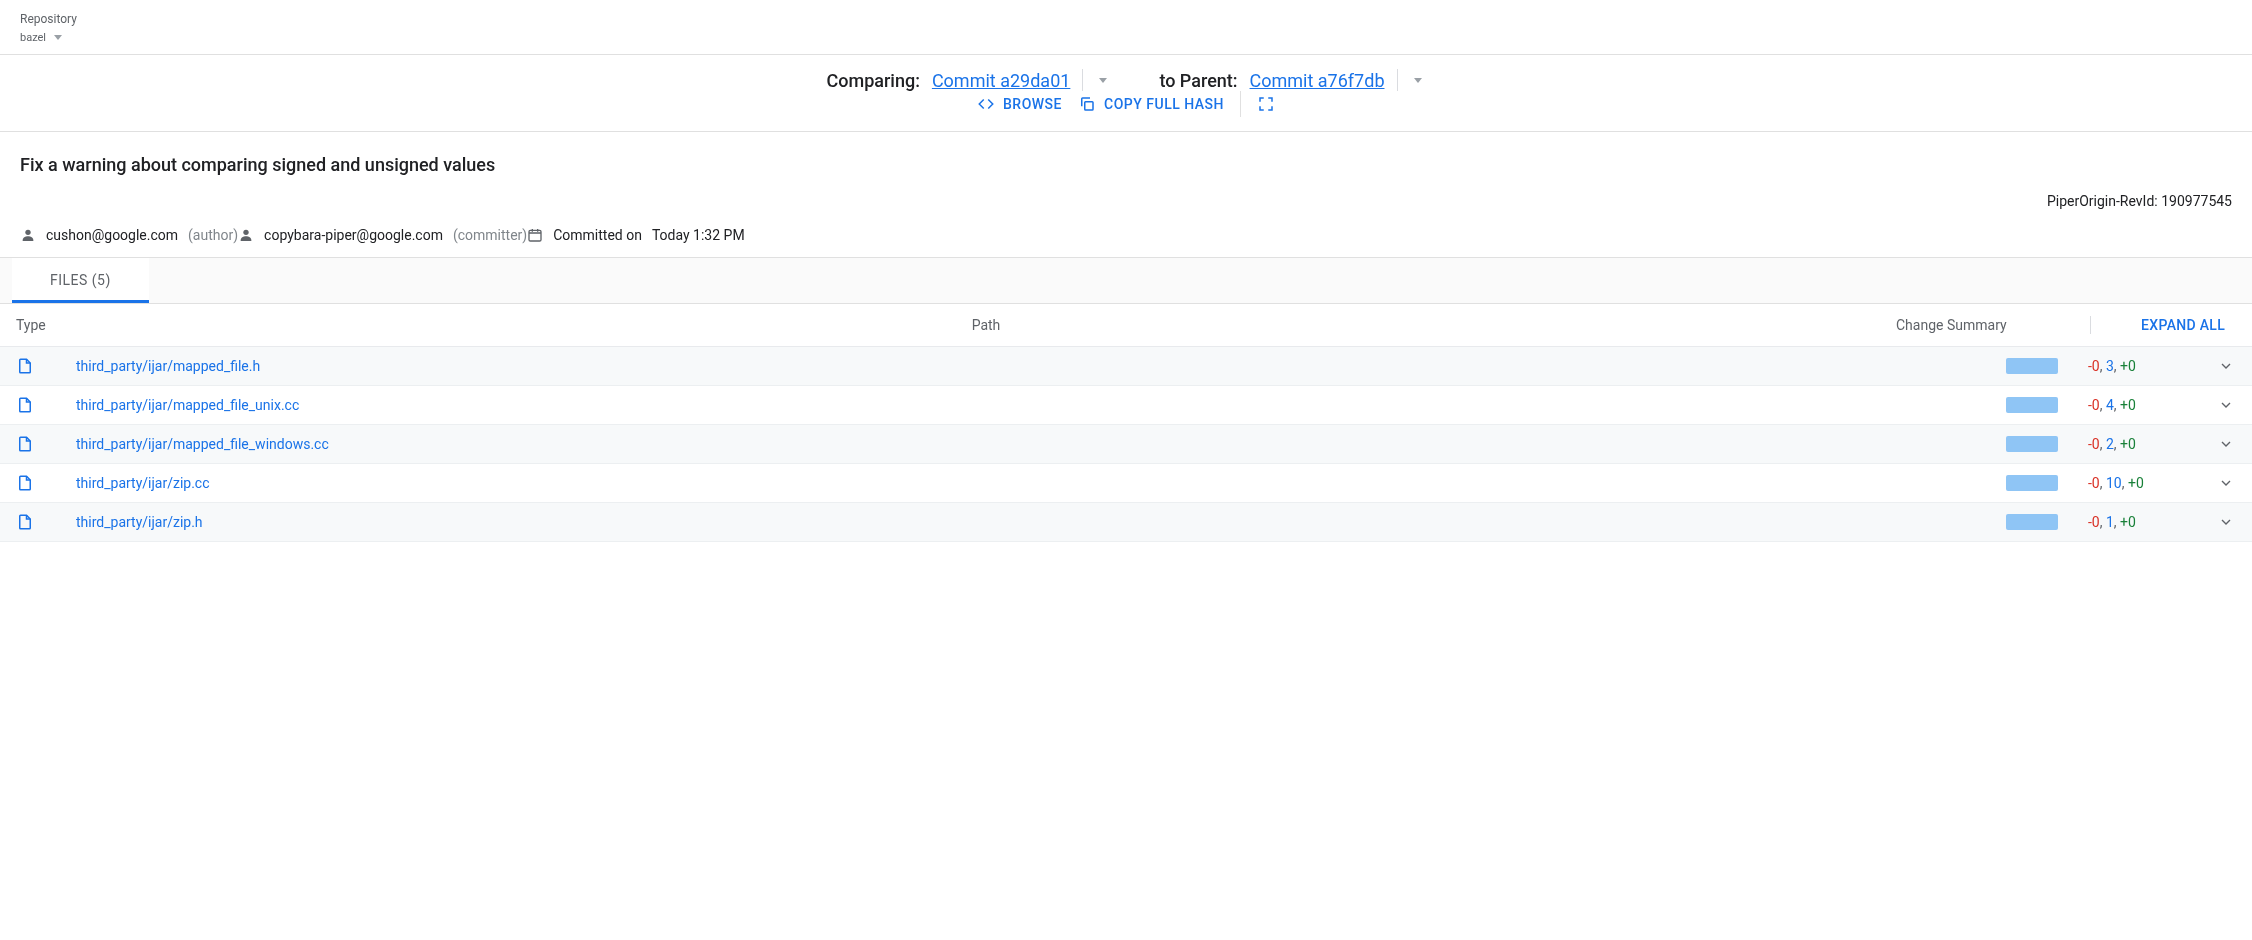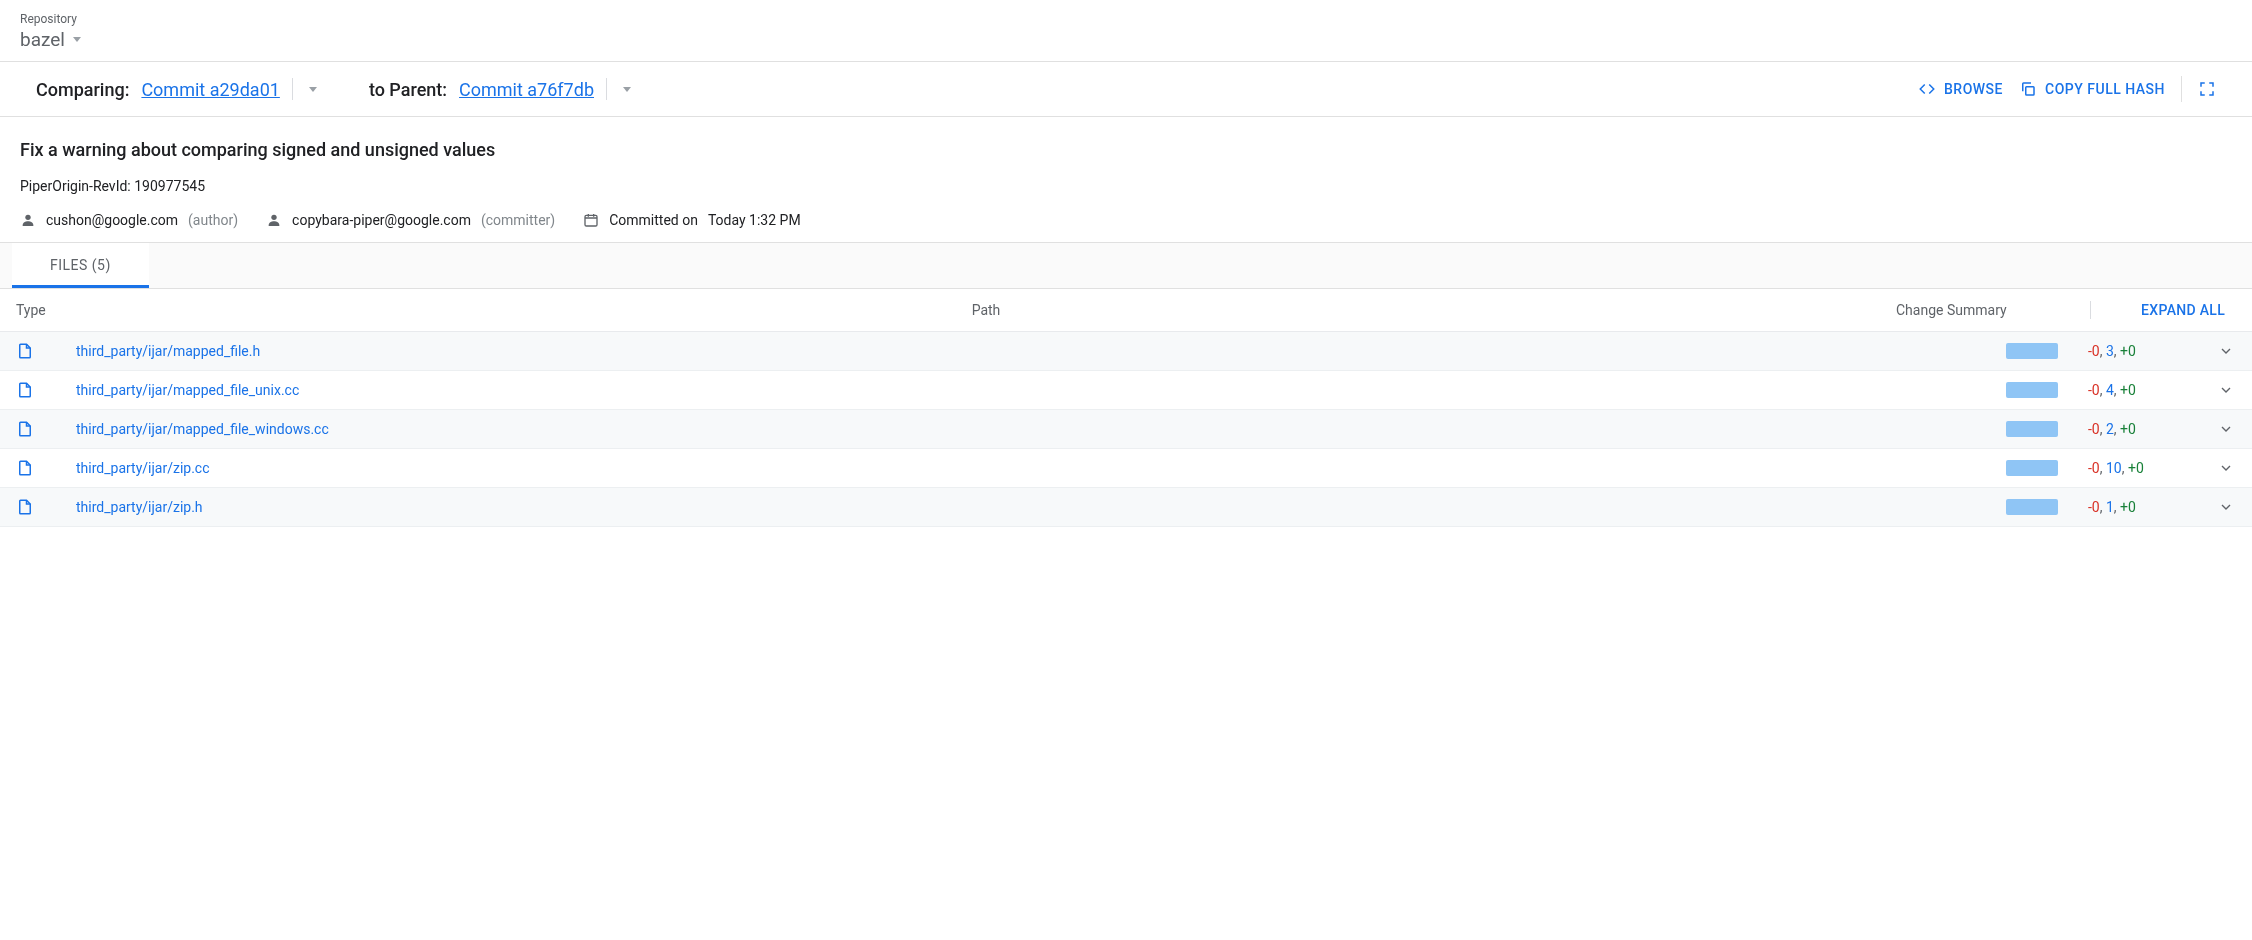--- a/index.html
+++ b/index.html
@@ -14,37 +14,38 @@
   }
   .repo-label {
     font-size: 12px;
     color: #5f6368;
     margin-bottom: 2px;
   }
   .repo-select {
     display: inline-flex;
     align-items: center;
     gap: 8px;
-    font-size: 19px;
+    font-size: 11px;
     color: #5f6368;
     cursor: pointer;
   }
   .dropdown-caret {
     width: 0; height: 0;
     border-left: 4px solid transparent;
     border-right: 4px solid transparent;
     border-top: 5px solid #9aa0a6;
   }
   .compare-bar {
     display: flex;
     align-items: center;
     justify-content: space-between;
     padding: 14px 36px;
     border-top: 1px solid #e0e0e0;
     border-bottom: 1px solid #e0e0e0;
+    flex-direction: column;
   }
   .compare-left {
     display: flex;
     align-items: center;
     gap: 12px;
     font-size: 18px;
   }
   .compare-left .label { font-weight: 500; color:#202124; }
   .commit-link {
     color: #1a73e8;
@@ -77,24 +78,24 @@
     width: 1px; height: 26px; background: #e0e0e0;
   }
   .commit-info {
     padding: 22px 20px 14px 20px;
     border-bottom: 1px solid #e0e0e0;
   }
   .commit-title {
     font-size: 18px; font-weight: 500; margin-bottom: 18px;
   }
   .commit-sub {
-    font-size: 14px; color: #202124; margin-bottom: 18px;
+    font-size: 14px; color: #202124; margin-bottom: 18px; text-align: right;
   }
   .commit-meta {
-    display: flex; align-items:center; gap: 28px; font-size:14px;
+    display: flex; align-items:center; font-size:14px;
   }
   .meta-item { display:inline-flex; align-items:center; gap:10px; }
   .muted { color:#80868b; }
   .tabs {
     border-bottom: 1px solid #e0e0e0;
     background: #fafafa;
     padding: 0 12px;
   }
   .tab {
     display: inline-block;

